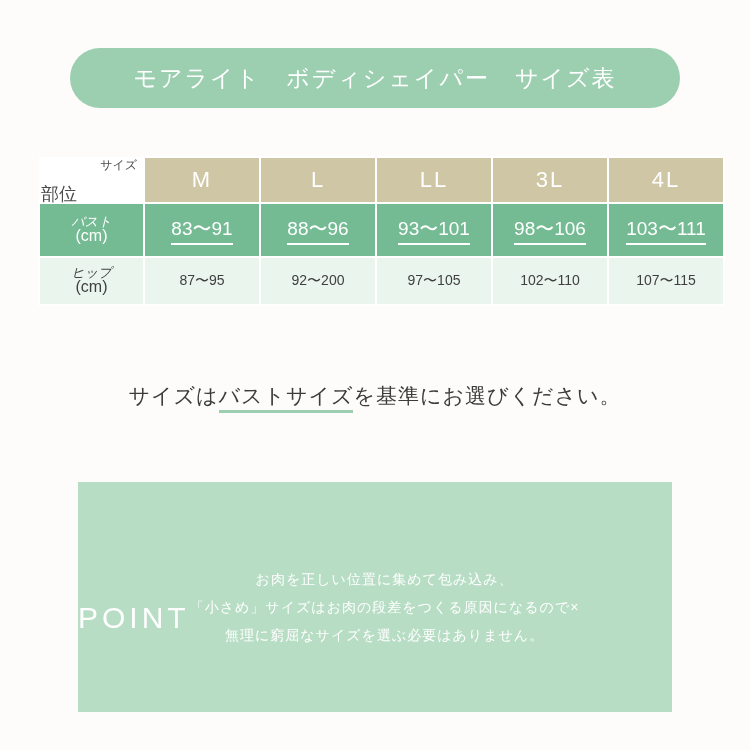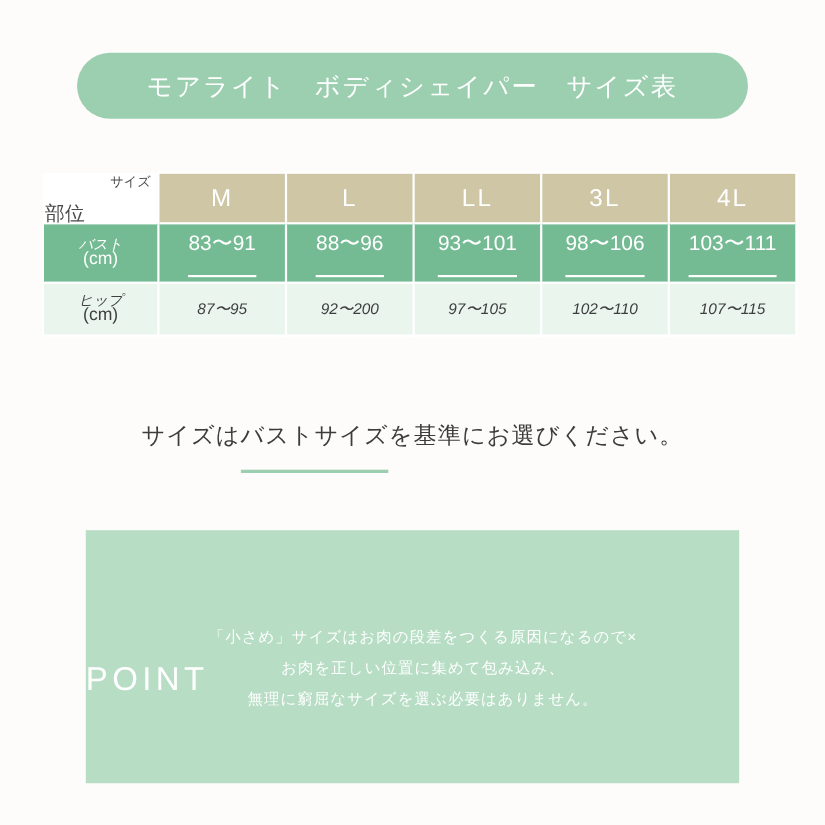--- a/index.html
+++ b/index.html
@@ -129,45 +129,44 @@
   }
   .val-cell.bust {
     background: #74bb94;
     height: 50px;
   }
   .val-cell.hip {
     background: #eaf5ee;
     height: 44px;
     font-size: 14px;
     color: #3f3f3f;
-    font-style: italic;
   }
   .bust-val {
     display: inline-block;
     font-size: 19px;
     color: #ffffff;
     border-bottom: 2px solid #ffffff;
-    padding-bottom: 16px;
+    padding-bottom: 1px;
     letter-spacing: 0px;
   }
 
   
   .mid-note {
     position: absolute;
     left: 0;
     top: 382px;
     width: 750px;
     text-align: center;
     font-size: 21px;
     color: #3c3c3c;
     letter-spacing: 1px;
   }
   .mid-note .underlined {
     border-bottom: 3px solid #9ccfb0;
-    padding-bottom: 19px;
+    padding-bottom: 3px;
   }
 
   
   .point-box {
     position: absolute;
     left: 78px;
     top: 482px;
     width: 594px;
     height: 230px;
     background: #b7ddc4;
@@ -264,19 +263,19 @@
     </table>
   </div>
 
   <div class="mid-note">
     <span>サイズは</span><span class="underlined">バストサイズ</span><span>を基準にお選びください。</span>
   </div>
 
   <div class="point-box">
     <div class="point-title">POINT</div>
     <div class="point-lines">
+      <div>お肉を正しい位置に集めて包み込み、</div>
       <div>「小さめ」サイズはお肉の段差をつくる原因になるので×</div>
-      <div>お肉を正しい位置に集めて包み込み、</div>
       <div>無理に窮屈なサイズを選ぶ必要はありません。</div>
     </div>
   </div>
 
 </div>
 
 </body></html>

